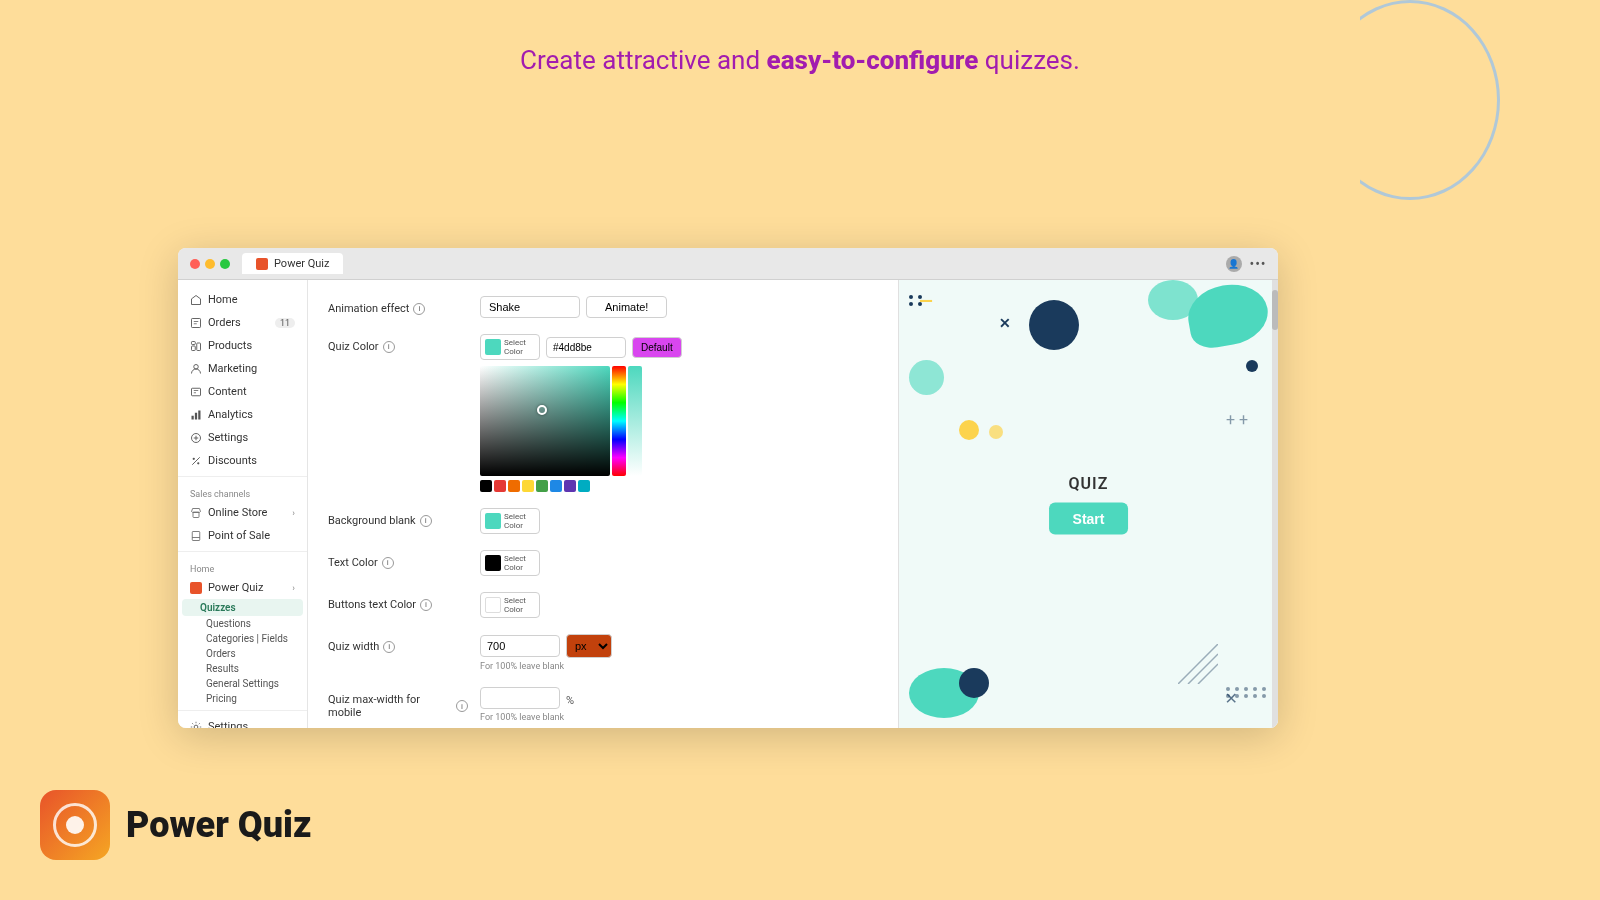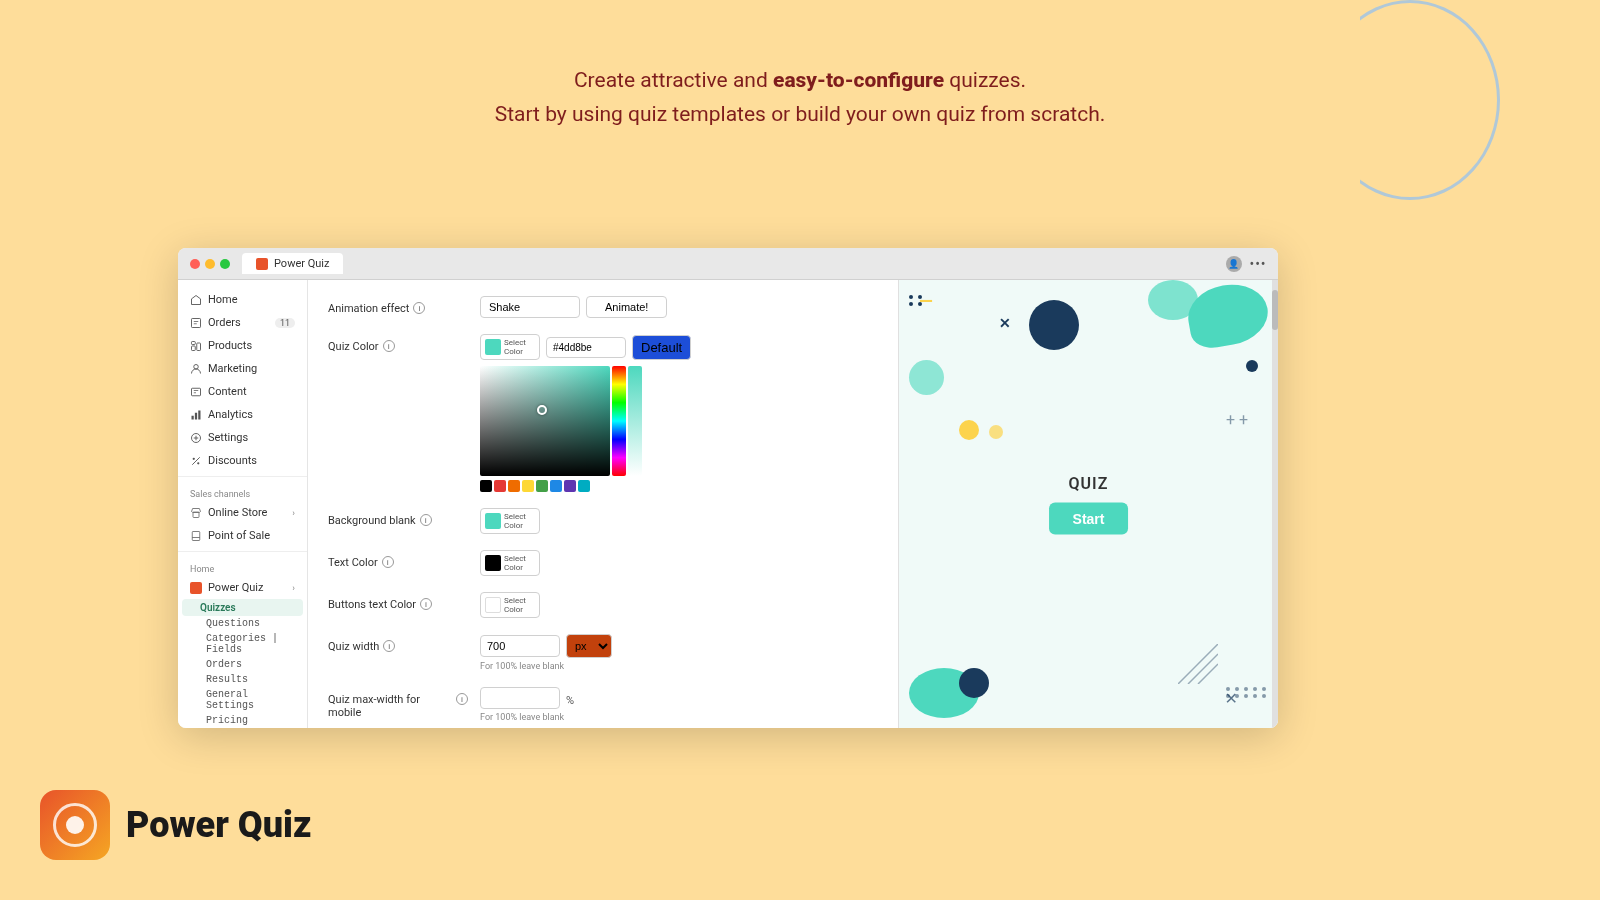--- a/index.html
+++ b/index.html
@@ -18,24 +18,23 @@
       padding: 40px 20px 20px;
     }
     .main-title {
       font-size: 64px;
       font-weight: 900;
       color: #1a1a1a;
       line-height: 1.1;
       margin-bottom: 20px;
     }
     .subtitle {
-      font-size: 21px;
-      color: #7f1d1d;
+      font-size: 26px;
+      color: #a21caf;
       line-height: 1.6;
-      margin-top: 24px;
     }
     .subtitle strong {
       font-weight: 800;
     }
 
     
     .deco-circle {
       position: absolute;
       top: 0;
       right: 100px;
@@ -174,21 +173,20 @@
       font-weight: 600;
       border-radius: 4px;
       margin: 0 4px;
       padding: 3px 8px 3px 18px;
     }
     .sidebar-sub-sub-item {
       padding: 2px 12px 2px 28px;
       font-size: 10px;
       color: #555;
       cursor: pointer;
-      font-family: Liberation Mono, monospace;
     }
     .settings-item {
       display: flex;
       align-items: center;
       gap: 6px;
       padding: 5px 12px;
       color: #333;
       font-size: 11px;
       cursor: pointer;
       margin-top: 4px;
@@ -208,21 +206,21 @@
       margin-bottom: 16px;
       gap: 12px;
     }
     .form-label {
       width: 140px;
       font-size: 11px;
       color: #333;
       padding-top: 6px;
       flex-shrink: 0;
       display: flex;
-      align-items: flex-start;
+      align-items: center;
       gap: 4px;
     }
     .form-label .info-icon {
       width: 12px;
       height: 12px;
       border-radius: 50%;
       border: 1px solid #999;
       font-size: 8px;
       display: flex;
       align-items: center;
@@ -284,22 +282,22 @@
       border: 1px solid #d0d0d0;
       border-radius: 4px;
       padding: 4px 6px;
       font-size: 10px;
       width: 80px;
     }
     .default-btn {
       border: 1px solid #d0d0d0;
       border-radius: 4px;
       padding: 4px 8px;
-      font-size: 13px;
-      background: #1d4ed8;
+      font-size: 10px;
+      background: #d946ef;
       cursor: pointer;
     }
 
     
     .color-picker-area {
       display: flex;
       gap: 0;
       margin-top: 4px;
     }
     .color-gradient {
@@ -471,21 +469,20 @@
     }
   </style>
 </head>
 <body>
 
 <div class="deco-circle"></div>
 
 <div class="header-area">
   <p class="subtitle">
     <span>Create attractive and </span><strong>easy-to-configure</strong><span> quizzes.</span><br>
-    <span>Start by using quiz templates or build your own quiz from scratch.</span>
   </p>
 </div>
 
 <div class="browser-window">
 
   <div class="browser-titlebar">
     <div class="browser-dots">
       <div class="browser-dot" style="background:#ff5f57;"></div>
       <div class="browser-dot" style="background:#febc2e;"></div>
       <div class="browser-dot" style="background:#28c840;"></div>

